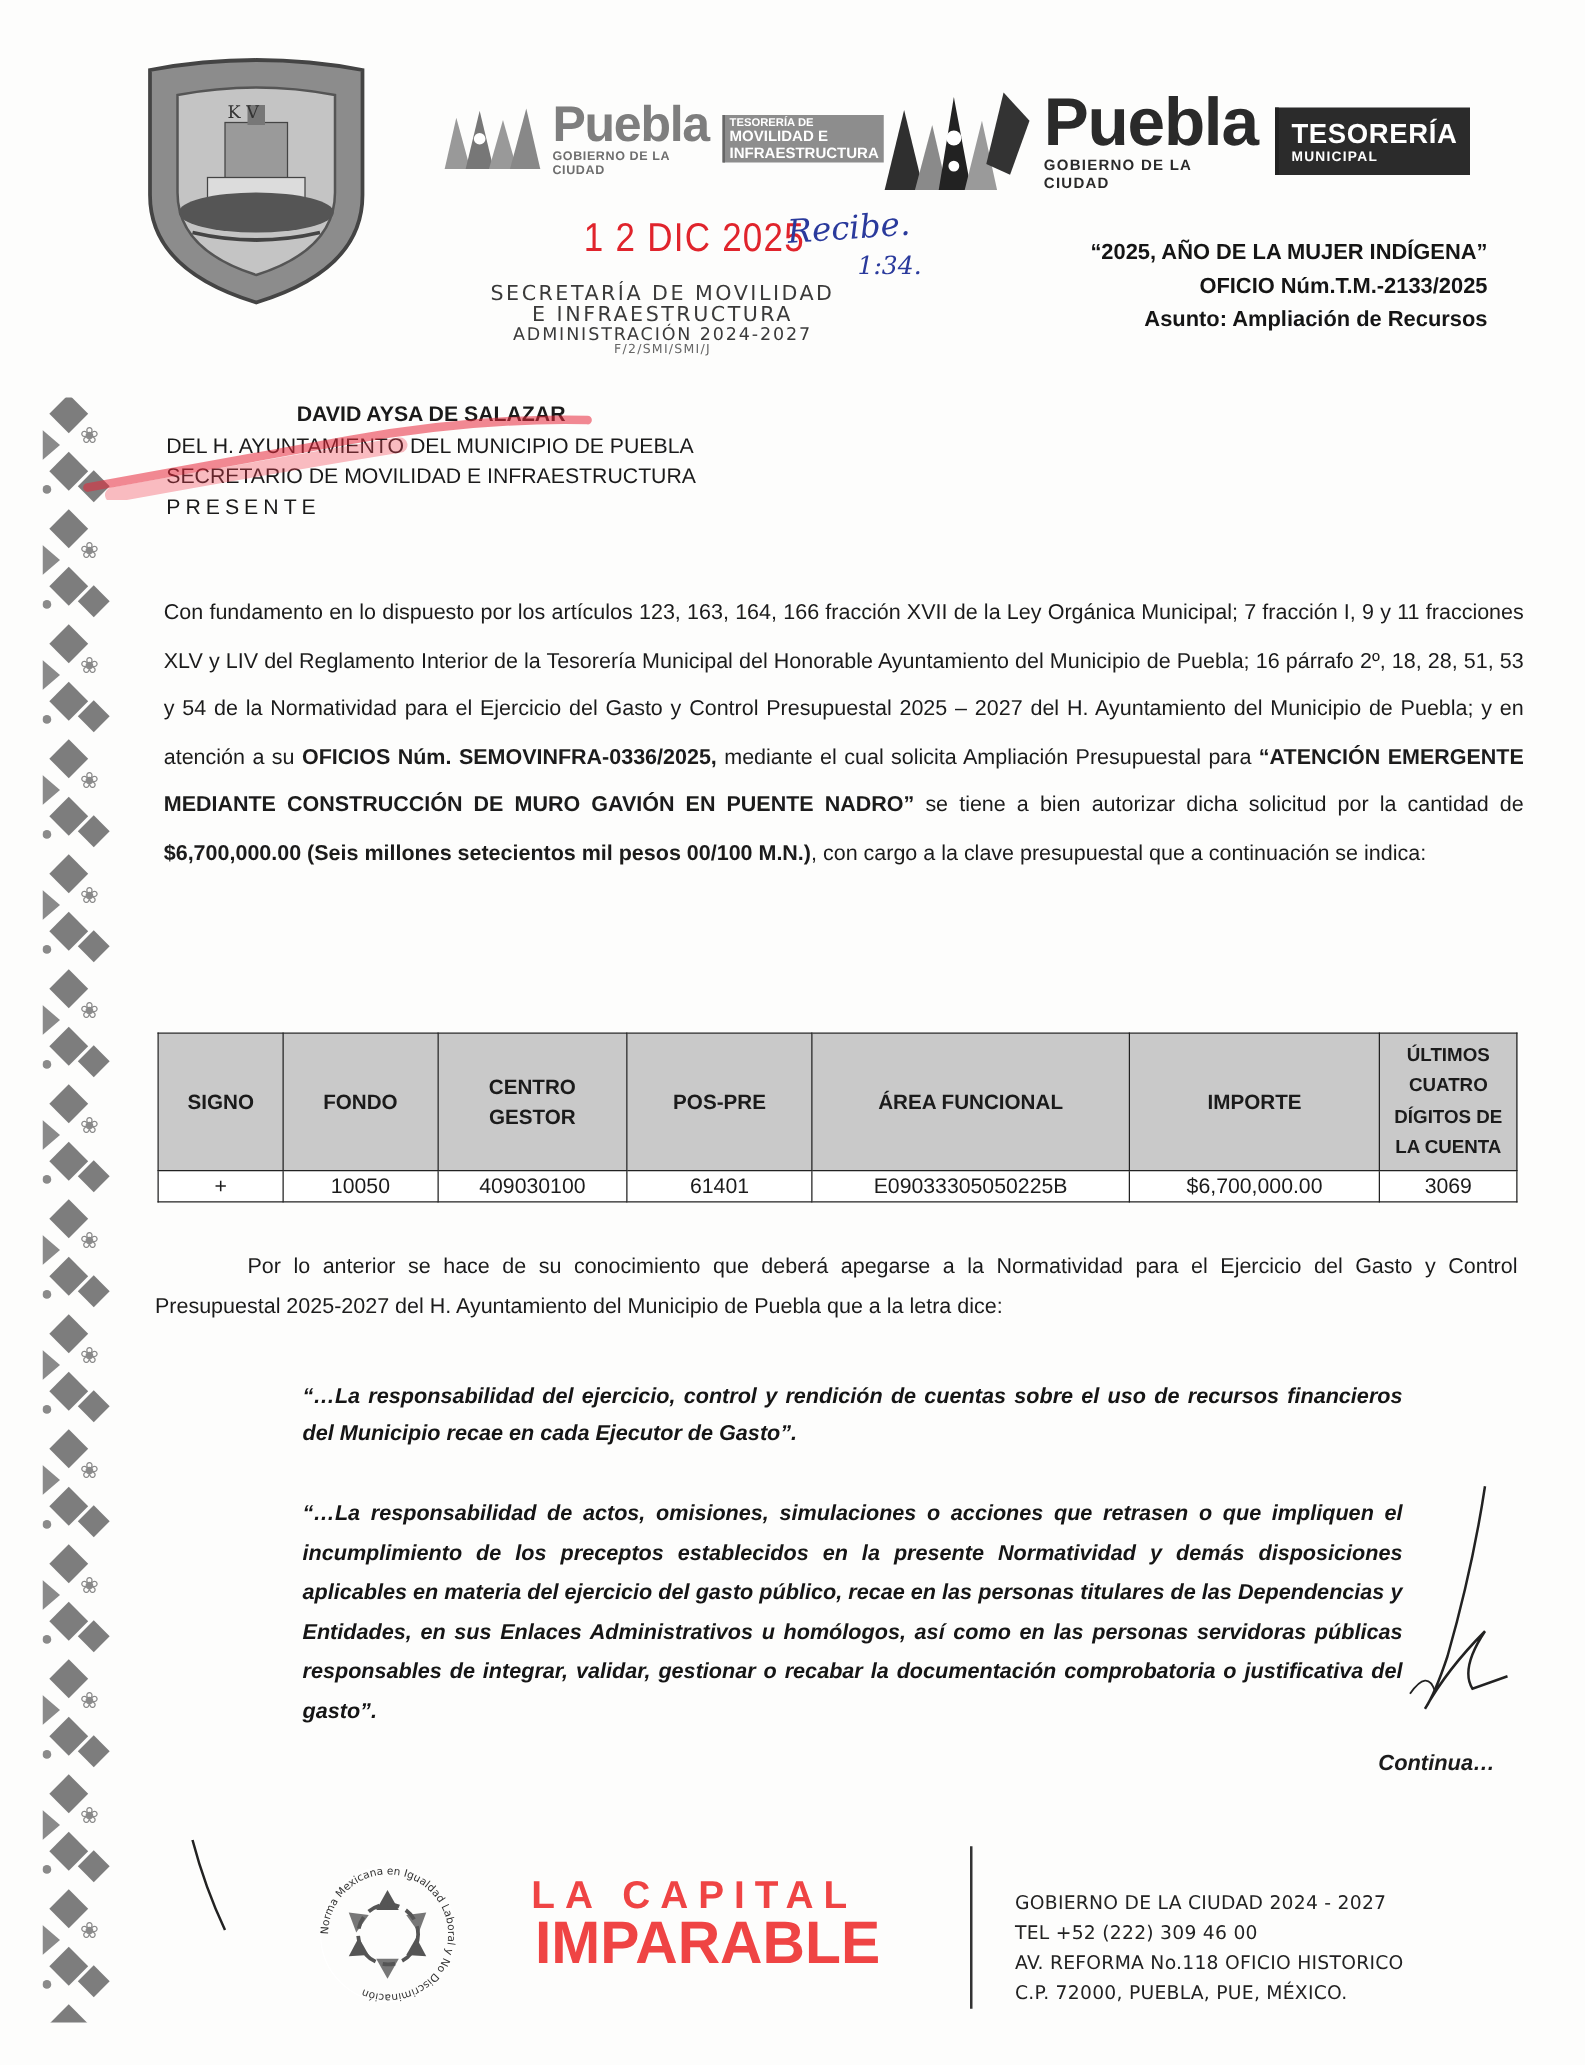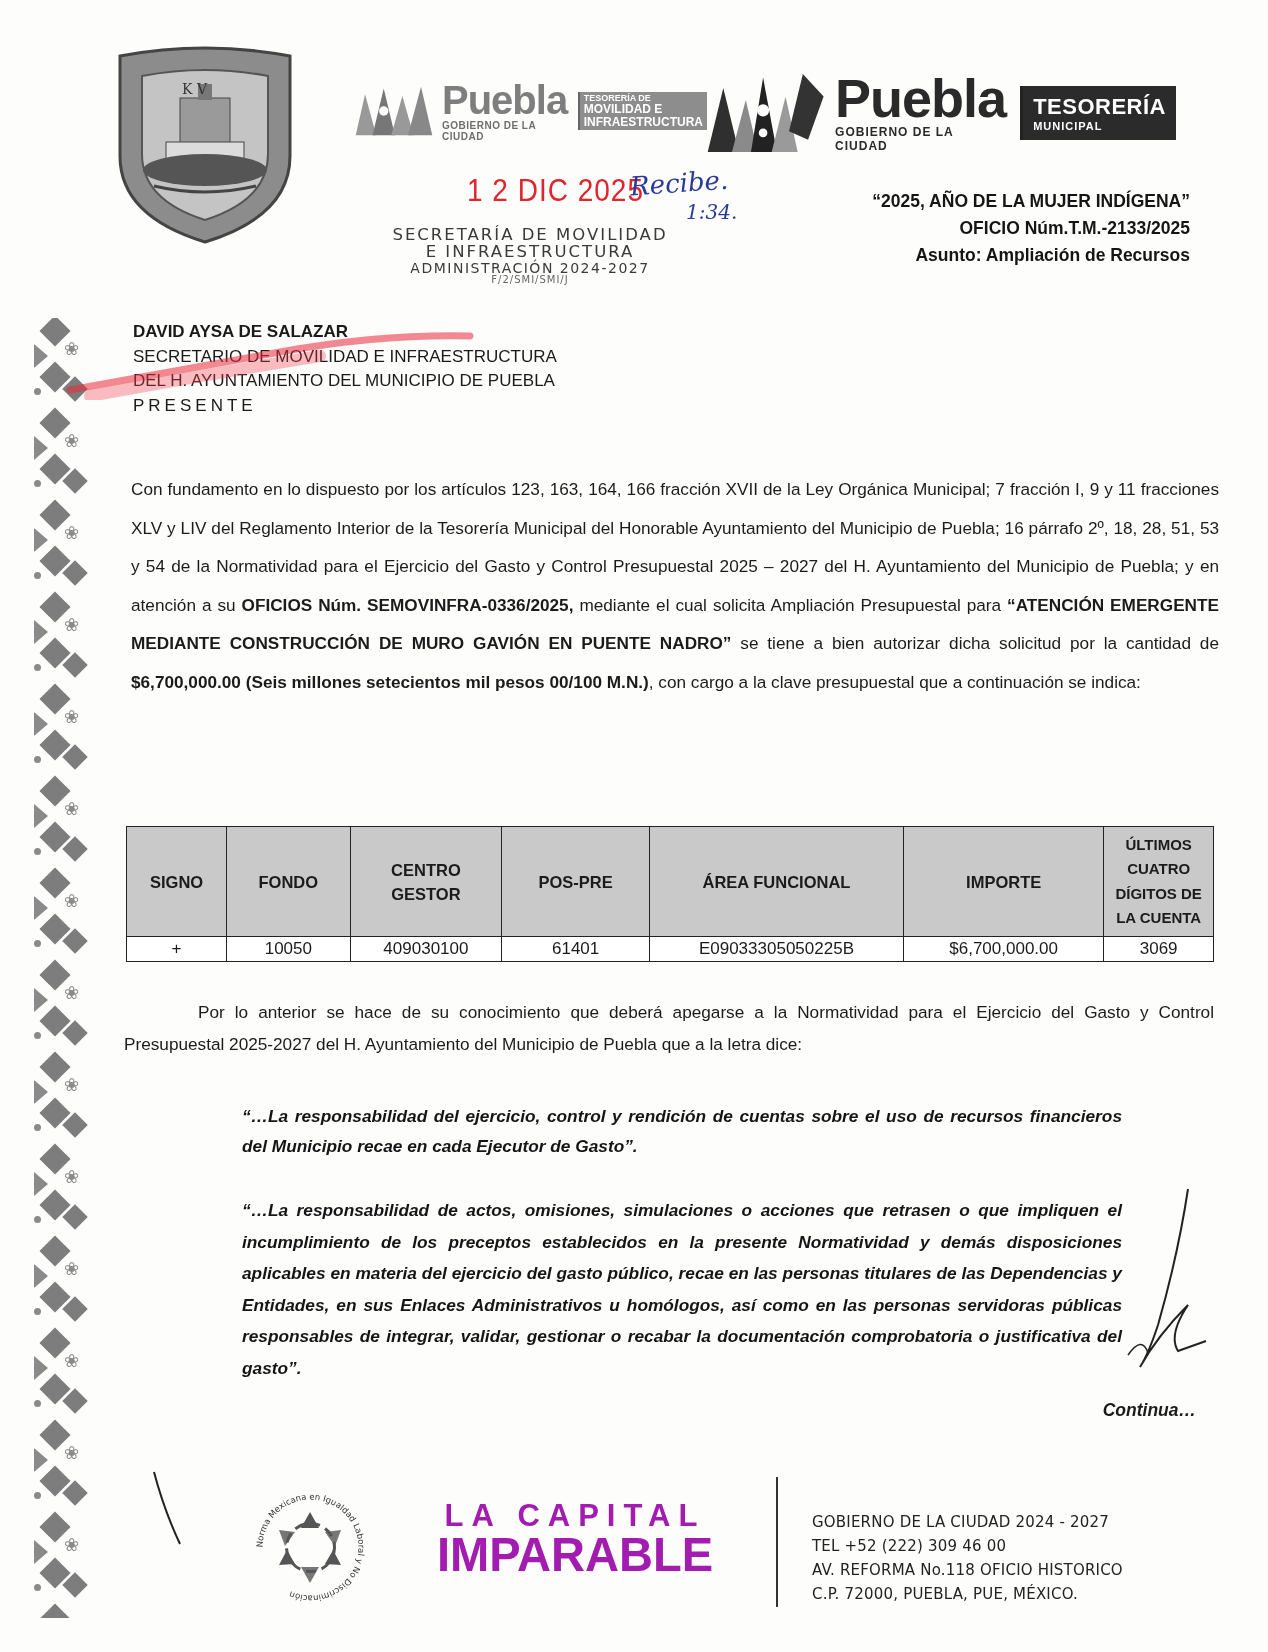--- a/index.html
+++ b/index.html
@@ -44,21 +44,21 @@
   .stamp-block .s1 { font-size: 16.5px; letter-spacing: 2px; }
   .stamp-block .s2 { font-size: 16.5px; letter-spacing: 2px; }
   .stamp-block .s3 { font-size: 14px; letter-spacing: 1.5px; }
   .stamp-block .s4 { font-size: 10px; letter-spacing: 1px; color: #666; }
 
   
   .hdr-right { right: 78px; top: 188px; text-align: right; font-family: "Liberation Sans", sans-serif; font-weight: 700; font-size: 17.5px; line-height: 27px; color: #151515; }
 
   
   .addressee { left: 133px; top: 320px; font-family: "Liberation Sans", sans-serif; font-size: 17px; line-height: 24.5px; color: #1a1a1a; }
-  .addressee .name { font-weight: 700; }
+  .addressee .name { font-weight: 700; text-align: center; }
   .addressee .pres { letter-spacing: 4px; }
   .red-mark { left: 60px; top: 330px; width: 420px; height: 70px; pointer-events:none; }
 
   
   .body-para { left: 131px; top: 470px; width: 1088px; font-family: "Liberation Sans", sans-serif; font-size: 17.2px; line-height: 38.5px; text-align: justify; color: #1b1b1b; }
   .body-para b { font-weight: 700; }
 
   
   .budget-table { left: 126px; top: 826px; width: 1088px; border-collapse: collapse; font-family: "Liberation Sans", sans-serif; }
   .budget-table th { background: #c9c9c9; font-weight: 700; font-size: 16.5px; border: 1.5px solid #222; text-align: center; padding: 0 4px; height: 109px; line-height: 24px; }
@@ -73,21 +73,21 @@
   .quote2 { left: 242px; top: 1195px; width: 880px; line-height: 31.5px; }
 
   .continua { right: 72px; top: 1400px; font-family: "Liberation Sans", sans-serif; font-weight: 700; font-style: italic; font-size: 17.5px; }
 
   
   .signature { left: 1118px; top: 1185px; width: 90px; height: 200px; }
 
   
   .footer-seal { left: 253px; top: 1490px; width: 115px; height: 115px; }
   .footer-tick { left: 150px; top: 1470px; width: 40px; height: 80px; }
-  .footer-logo { left: 425px; top: 1500px; width: 300px; height: 90px; text-align: center; font-family: "Liberation Sans", sans-serif; font-weight: 700; color: #a21caf; }
+  .footer-logo { left: 425px; top: 1500px; width: 300px; height: 90px; font-family: "Liberation Sans", sans-serif; font-weight: 700; color: #ef4444; }
   .footer-logo .lc { font-size: 31px; letter-spacing: 8px; line-height: 1; }
   .footer-logo .im { font-size: 48px; letter-spacing: 0px; line-height: 1; transform: scaleX(0.98); }
   .footer-divider { left: 776px; top: 1477px; width: 2px; height: 130px; background: #333; }
   .footer-addr { left: 812px; top: 1510px; font-family: "DejaVu Sans", sans-serif; font-size: 15px; line-height: 24px; color: #222; letter-spacing: 0.2px; }
 </style>
 </head>
 <body>
 
 <div class="abs border-strip" id="border-strip">
     <div class="border-unit">
@@ -270,22 +270,22 @@
 </div>
 
 <div class="abs hdr-right">
   <div>“2025, AÑO DE LA MUJER INDÍGENA”</div>
   <div>OFICIO Núm.T.M.-2133/2025</div>
   <div>Asunto: Ampliación de Recursos</div>
 </div>
 
 <div class="abs addressee">
   <div class="name">DAVID AYSA DE SALAZAR</div>
+  <div>DEL H. AYUNTAMIENTO DEL MUNICIPIO DE PUEBLA</div>
   <div>SECRETARIO DE MOVILIDAD E INFRAESTRUCTURA</div>
-  <div>DEL H. AYUNTAMIENTO DEL MUNICIPIO DE PUEBLA</div>
   <div class="pres">PRESENTE</div>
 </div>
 <svg class="abs red-mark" viewBox="0 0 420 70">
   <path d="M10 60 Q120 40 220 22 T410 6" stroke="#e8283a" stroke-opacity="0.55" stroke-width="7" fill="none" stroke-linecap="round"></path>
   <path d="M30 66 Q150 44 260 26" stroke="#f04050" stroke-opacity="0.35" stroke-width="12" fill="none" stroke-linecap="round"></path>
 </svg>
 
 <div class="abs body-para">
   <span>Con fundamento en lo dispuesto por los artículos 123, 163, 164, 166 fracción XVII de la Ley Orgánica Municipal; 7 fracción I, 9 y 11 fracciones XLV y LIV del Reglamento Interior de la Tesorería Municipal del Honorable Ayuntamiento del Municipio de Puebla; 16 párrafo 2º, 18, 28, 51, 53 y 54 de la Normatividad para el Ejercicio del Gasto y Control Presupuestal 2025 – 2027 del H. Ayuntamiento del Municipio de Puebla; y en atención a su </span><b>OFICIOS Núm. SEMOVINFRA-0336/2025,</b><span> mediante el cual solicita Ampliación Presupuestal para </span><b>“ATENCIÓN EMERGENTE MEDIANTE CONSTRUCCIÓN DE MURO GAVIÓN EN PUENTE NADRO”</b><span> se tiene a bien autorizar dicha solicitud por la cantidad de </span><b>$6,700,000.00 (Seis millones setecientos mil pesos 00/100 M.N.)</b><span>, con cargo a la clave presupuestal que a continuación se indica:</span>
 </div>

